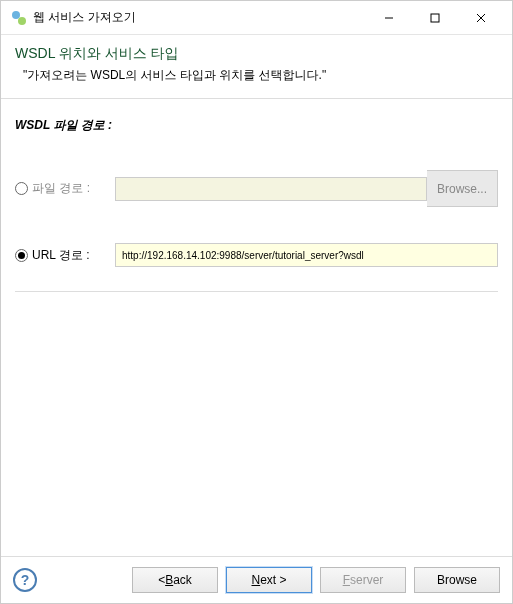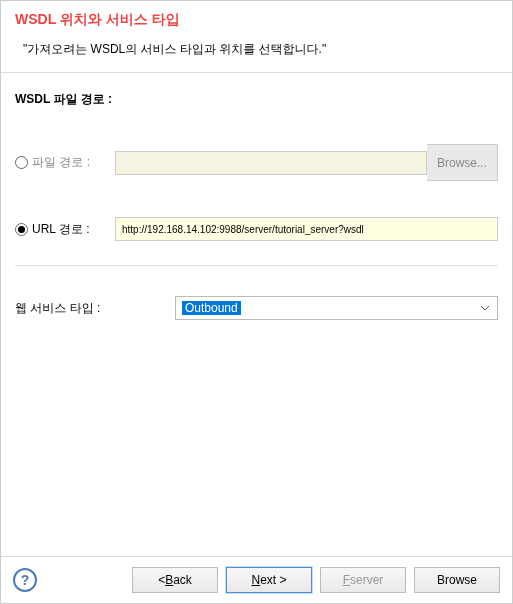--- a/index.html
+++ b/index.html
@@ -50,40 +50,41 @@
       justify-content: center;
       color: #000;
     }
     .header-section {
       padding: 10px 14px 14px 14px;
       background: #fff;
       border-bottom: 1px solid #ddd;
     }
     .header-title {
       font-size: 14px;
-      font-weight: bold;
-      color: #ef4444;
-      margin-bottom: 12px;
+      font-weight: normal;
+      color: #14532d;
+      margin-bottom: 4px;
     }
     .header-subtitle {
       font-size: 12px;
       color: #000;
       padding-left: 8px;
     }
     .content {
       flex: 1;
       padding: 18px 14px 14px 14px;
       background: #fff;
       overflow: auto;
     }
     .section-label {
       font-size: 12px;
       font-weight: bold;
       color: #000;
       margin-bottom: 14px;
+      font-style: italic;
     }
     .form-row {
       display: flex;
       align-items: center;
       margin-bottom: 8px;
       margin-top: 36px;
     }
     .radio-wrap {
       display: flex;
       align-items: center;
@@ -216,20 +217,47 @@
       color: #999;
     }
     .underline {
       text-decoration: underline;
     }
   </style>
 </head>
 <body>
 
 <div class="window">
+  <div class="titlebar">
+    <span class="titlebar-icon">
+      <svg viewBox="0 0 16 16" width="16" height="16">
+        <circle cx="5" cy="5" r="4" fill="#6bb3e0"></circle>
+        <circle cx="11" cy="11" r="4" fill="#a0d468"></circle>
+      </svg>
+    </span>
+    <span class="titlebar-title">웹 서비스 가져오기</span>
+    <div class="titlebar-controls">
+      <div class="titlebar-btn">
+        <svg width="10" height="10" viewBox="0 0 10 10">
+            <line x1="1" y1="5" x2="9" y2="5" stroke="#000" stroke-width="1"></line>
+          </svg>
+      </div>
+      <div class="titlebar-btn">
+        <svg width="10" height="10" viewBox="0 0 10 10">
+            <rect x="1" y="1" width="8" height="8" fill="none" stroke="#000" stroke-width="1"></rect>
+          </svg>
+      </div>
+      <div class="titlebar-btn">
+        <svg width="10" height="10" viewBox="0 0 10 10">
+            <line x1="1" y1="1" x2="9" y2="9" stroke="#000" stroke-width="1"></line>
+            <line x1="9" y1="1" x2="1" y2="9" stroke="#000" stroke-width="1"></line>
+          </svg>
+      </div>
+    </div>
+  </div>
 
   <div class="header-section">
     <div class="header-title">WSDL 위치와 서비스 타입</div>
     <div class="header-subtitle">"가져오려는 WSDL의 서비스 타입과 위치를 선택합니다."</div>
   </div>
 
   <div class="content">
     <div class="section-label">WSDL 파일 경로 :</div>
 
     <div class="form-row">
@@ -245,31 +273,20 @@
       <div class="radio-wrap">
         <span class="radio checked"></span>
         <span class="radio-label">URL 경로 :</span>
       </div>
       <input type="text" class="text-input" value="http://192.168.14.102:9988/server/tutorial_server?wsdl" style="">
     </div>
 
     <hr class="divider">
 
 
-    <div class="select-row">
-      <span class="select-label">웹 서비스 타입 :</span>
-      <div class="select-box">
-        <span class="select-value">Outbound</span>
-        <span class="select-arrow">
-          <svg width="10" height="6" viewBox="0 0 10 6">
-              <path d="M1 1 L5 5 L9 1" fill="none" stroke="#555" stroke-width="1"></path>
-            </svg>
-        </span>
-      </div>
-    </div>
   </div>
 
   <div class="footer">
     <div class="help-btn">
       <span>?</span>
     </div>
     <button class="nav-btn">
       <span>&lt; </span>
         <span class="underline">B</span>
         <span>ack</span>

